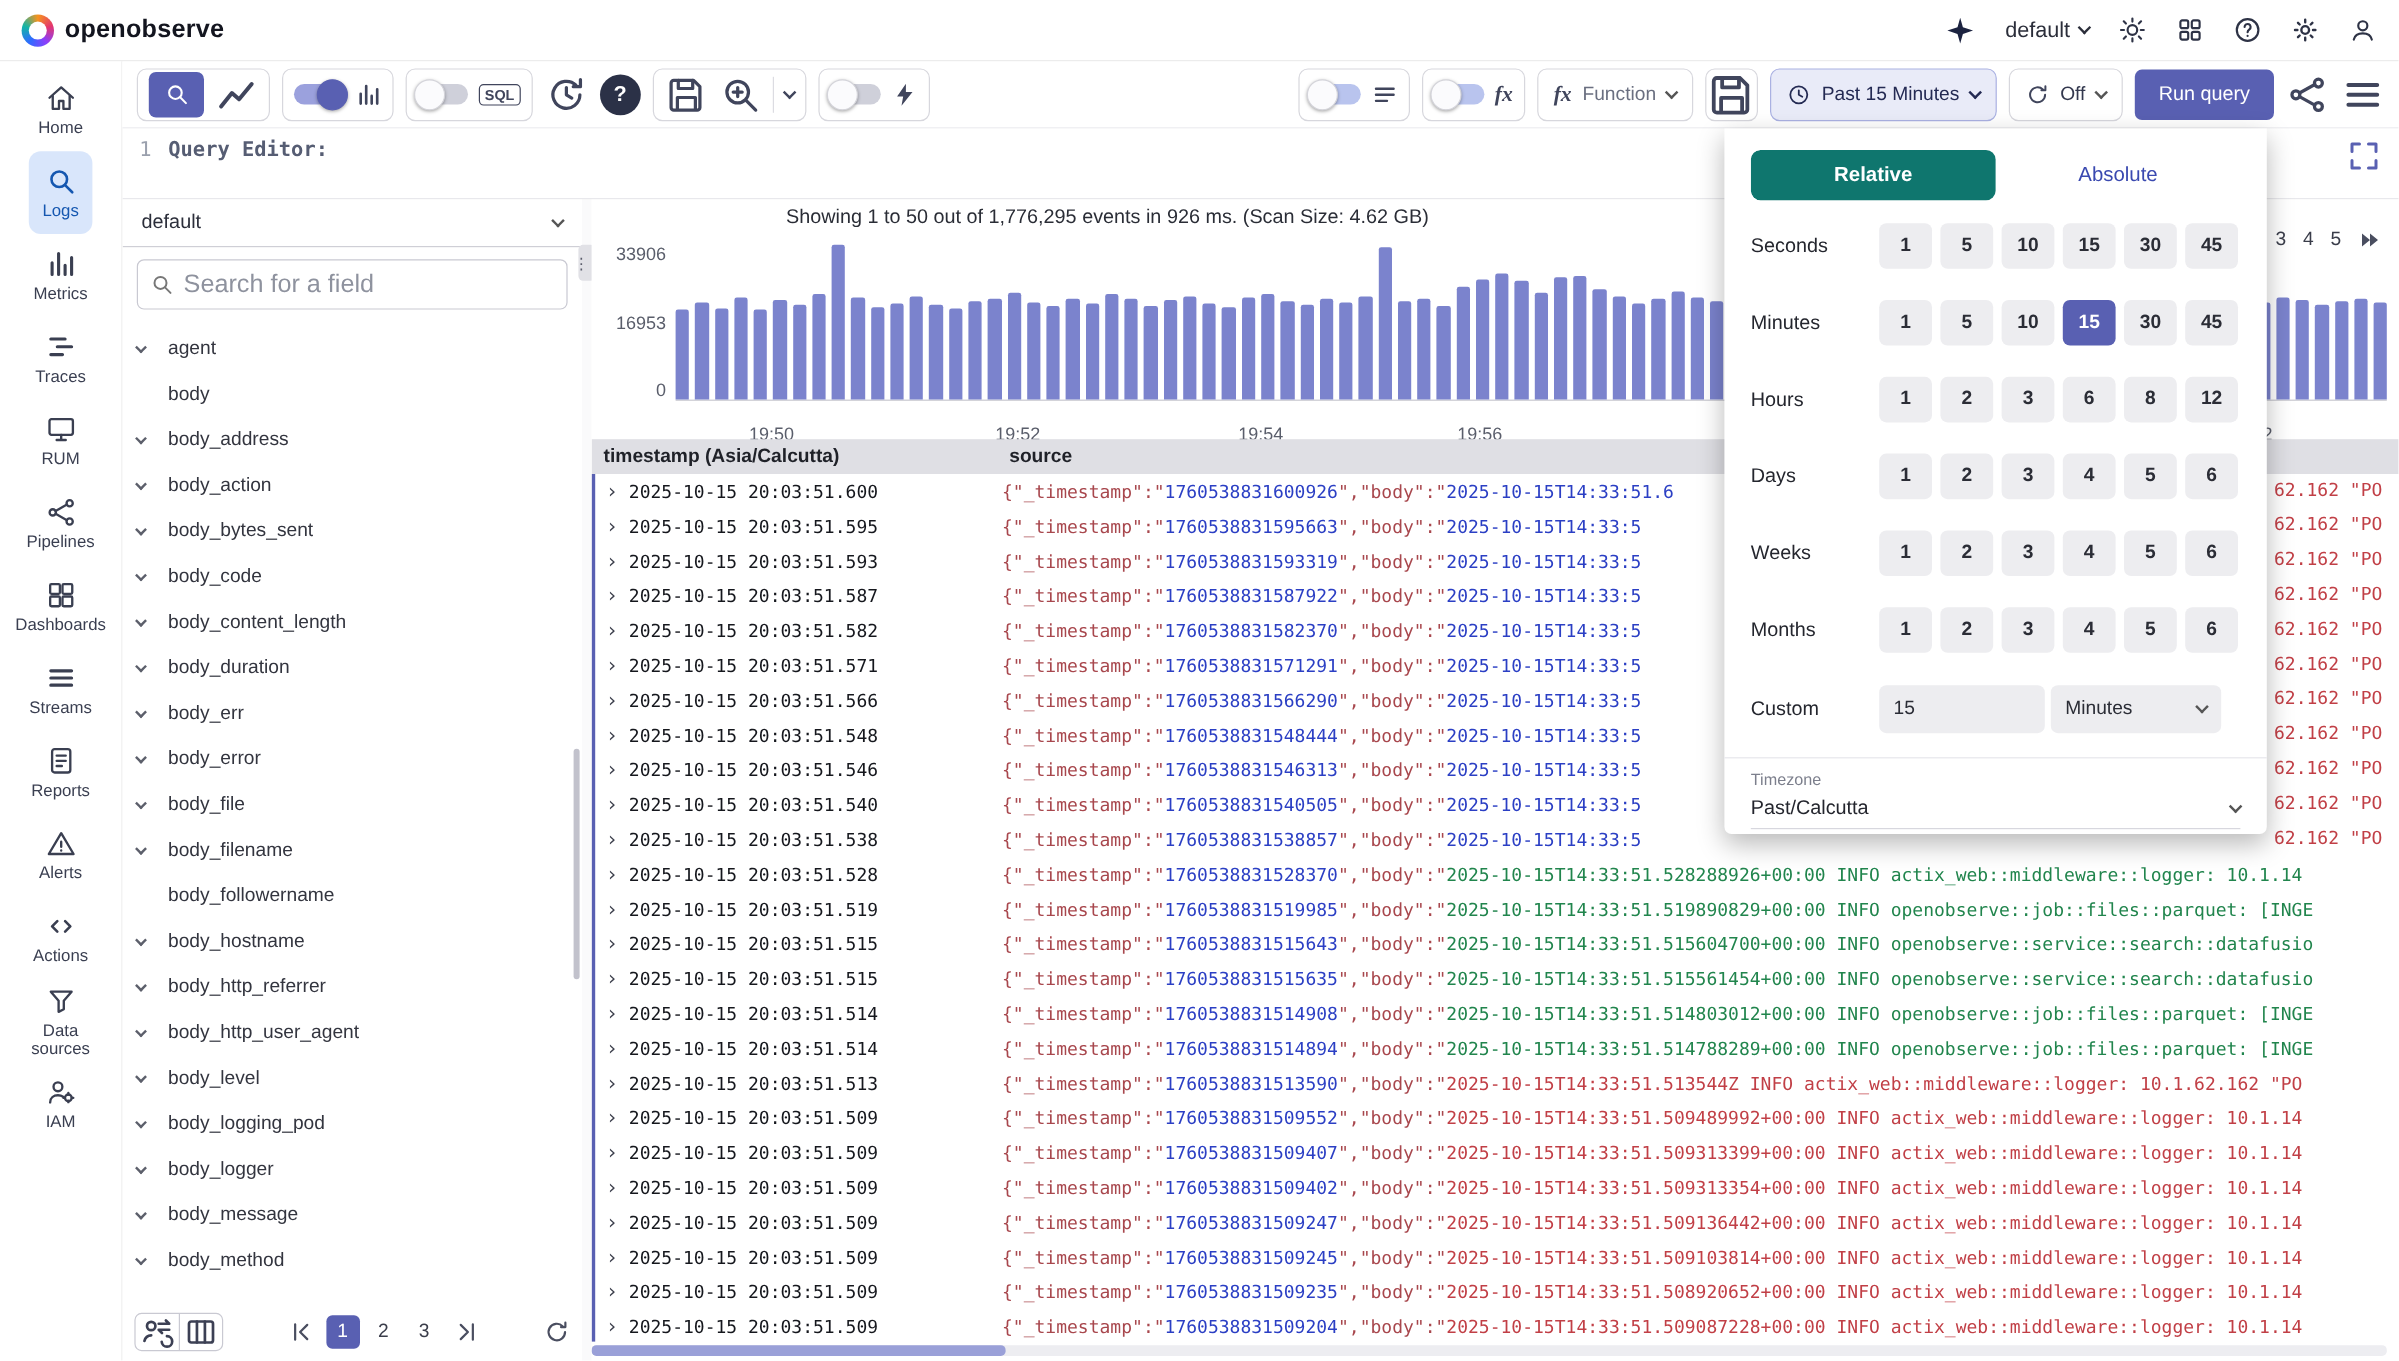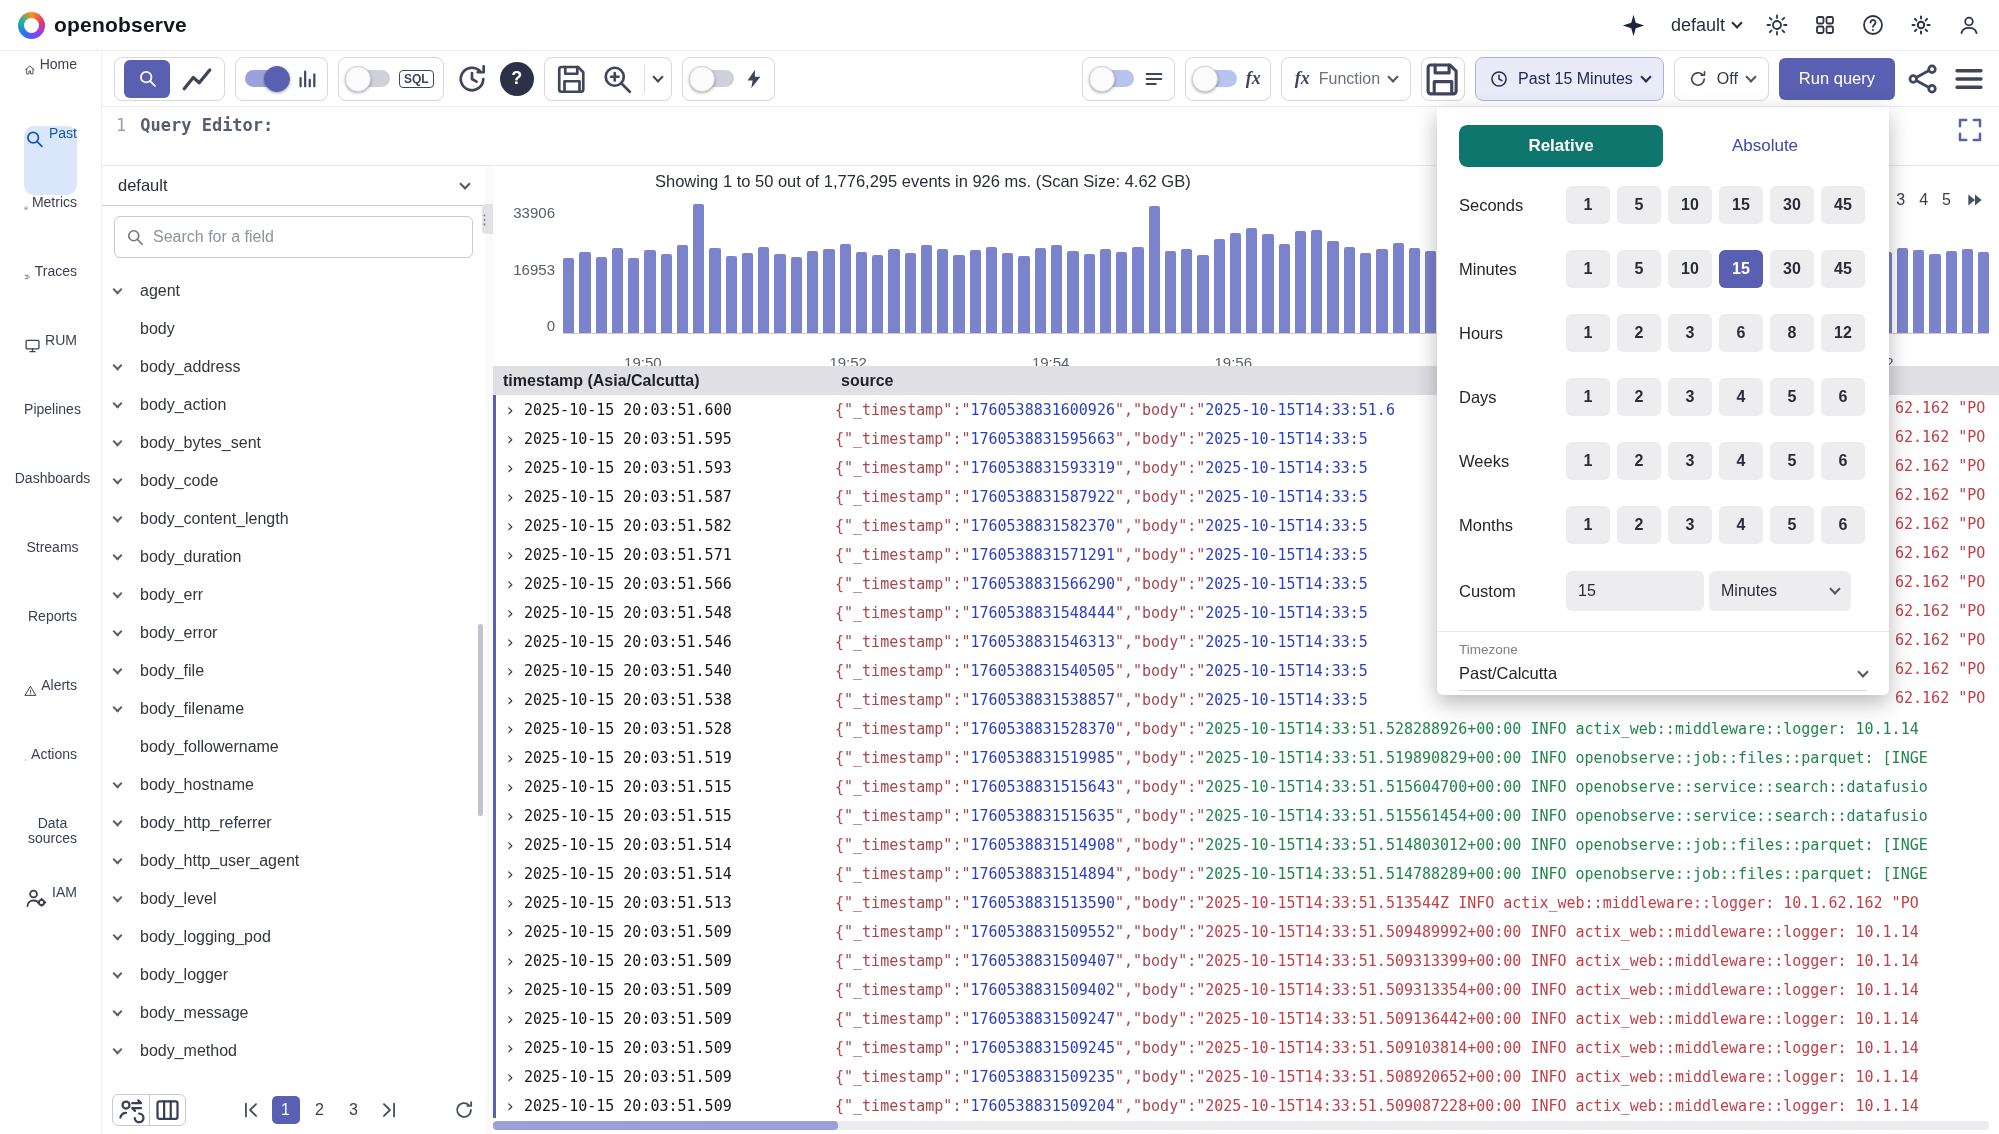--- a/index.html
+++ b/index.html
@@ -19,21 +19,21 @@
   .top-right{margin-left:auto;display:flex;align-items:center;gap:24px}
   .tico{width:24px;height:24px;color:#2e3346}
   .tico.big{width:27px;height:27px;color:#1c2340}
   .org{display:flex;align-items:center;gap:8px;font-size:18px;color:#2b2e3a;cursor:pointer}
   .chev{display:inline-block;width:8px;height:8px;border-right:2px solid currentColor;border-bottom:2px solid currentColor;
         transform:rotate(45deg);margin-top:-4px}
 
   
   .sidenav{position:absolute;left:0;top:51px;bottom:0;width:102px;background:#fff;border-right:1px solid #f0f0f0;
            display:flex;flex-direction:column;align-items:stretch;padding-top:6px;z-index:15}
-  .nav-item{height:69px;display:flex;flex-direction:row;justify-content:center;gap:4px;
+  .nav-item{height:69px;display:flex;flex-direction:column;align-items:center;justify-content:center;gap:4px;
             color:#3a3f51;cursor:pointer;margin:0 24px;border-radius:10px}
   .nav-ico{width:26px;height:26px}
   .nav-label{font-size:14px;text-align:center;line-height:15px}
   .nav-item.active{background:#d9e6fb;color:#1557b0}
 
   
   .toolbar{position:absolute;left:102px;top:51px;right:0;height:56px;background:#fff;border-bottom:1px solid #ededf0;
            display:flex;align-items:center;gap:10px;padding:0 12px;z-index:18}
   .grp{display:flex;align-items:center;gap:9px;border:1px solid #d7d7dd;border-radius:8px;height:44px;padding:0 9px}
   .btn-primary-sq{width:46px;height:38px;background:#5960b2;border-radius:6px;display:flex;align-items:center;justify-content:center;color:#fff;cursor:pointer}
@@ -64,21 +64,21 @@
   .qph{color:#565d73;font-size:17px;font-weight:700}
   .expandbtn{margin-left:auto;width:30px;height:30px;color:#5960b2;cursor:pointer}
 
   
   .panes{position:absolute;left:102px;top:166px;right:0;bottom:0;display:flex;z-index:4}
   .fields{width:383px;position:relative;background:#fff;overflow:hidden;flex:none}
   .stream-row{height:40px;border-bottom:1px solid #cfcfd6;display:flex;align-items:center;padding:0 16px;font-size:16.5px;color:#2b2e3a;cursor:pointer}
   .stream-row .chev{margin-left:auto;color:#555}
   .fsearch{margin:10px 12px;height:42px;border:1px solid #c9c9d2;border-radius:6px;display:flex;align-items:center;padding:0 10px;gap:8px}
   .fsearch .bico{width:20px;height:20px;color:#777}
-  .fsearch input{border:none;outline:none;font-size:16px;color:#333;flex:1;font-family:inherit;background:transparent}
+  .fsearch input{border:none;outline:none;font-size:21px;color:#333;flex:1;font-family:inherit;background:transparent}
   .fsearch input::placeholder{color:#8e929e}
   .field-list{padding:4px 0 0 0}
   .field-row{height:38px;display:flex;align-items:center;padding:0 10px 0 12px;cursor:pointer;color:#33353f;font-size:16px}
   .chev-slot{width:26px;height:16px;display:flex;align-items:center;color:#5c5f6b}
   .chev-slot .chev{width:7px;height:7px}
   .field-row.noexp .chev-slot{visibility:hidden}
   .fscroll{position:absolute;right:2px;top:458px;width:5px;height:192px;border-radius:3px;background:#c2c2cc}
   .fields-bottom{position:absolute;left:0;right:0;bottom:0;height:48px;background:#fff;display:flex;align-items:center;gap:8px;padding:0 10px;z-index:6}
   .miniwrap{display:flex;border:1px solid #c9c9d2;border-radius:6px;overflow:hidden}
   .minibtn{width:36px;height:30px;display:flex;align-items:center;justify-content:center;color:#3c4054;cursor:pointer}
@@ -208,21 +208,21 @@
         </span>
     <span class="nav-label">Home</span>
   </div>
       <div class="nav-item active">
     <span class="nav-ico">
           <svg viewBox="0 0 24 24" fill="none" stroke="currentColor" stroke-width="2" stroke-linecap="round" stroke-linejoin="round">
             <circle cx="10.5" cy="10.5" r="6"></circle>
             <path d="M15 15l5.5 5.5"></path>
           </svg>
         </span>
-    <span class="nav-label">Past</span>
+    <span class="nav-label">Logs</span>
   </div>
       <div class="nav-item">
     <span class="nav-ico">
           <svg viewBox="0 0 24 24" fill="none" stroke="currentColor" stroke-width="2.4" stroke-linecap="round" stroke-linejoin="round">
             <path d="M5 20V11M10 20V4M15 20V13M20 20V7"></path>
           </svg>
         </span>
     <span class="nav-label">Metrics</span>
   </div>
       <div class="nav-item">

